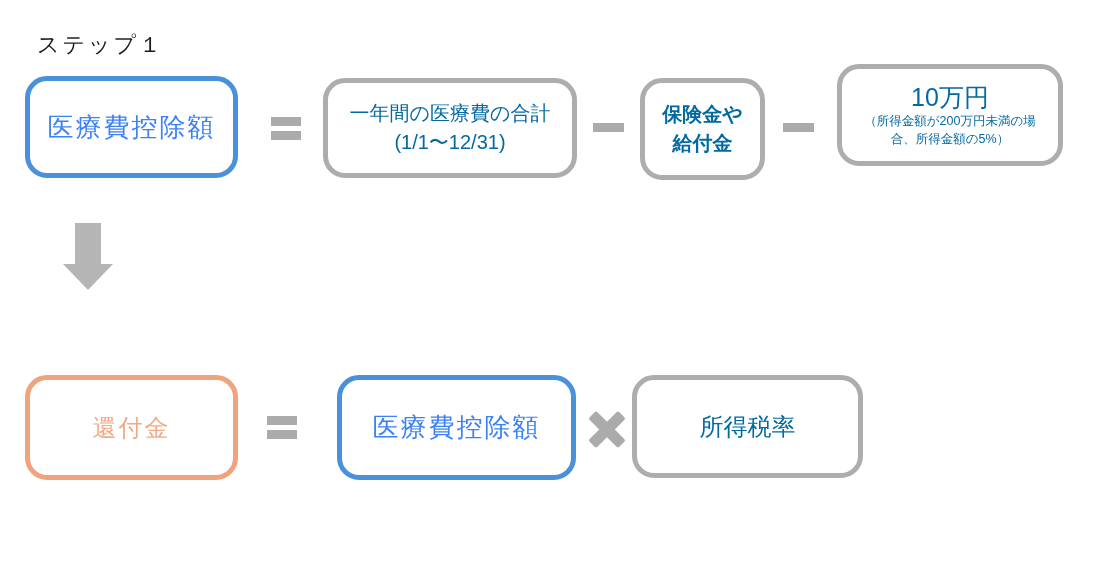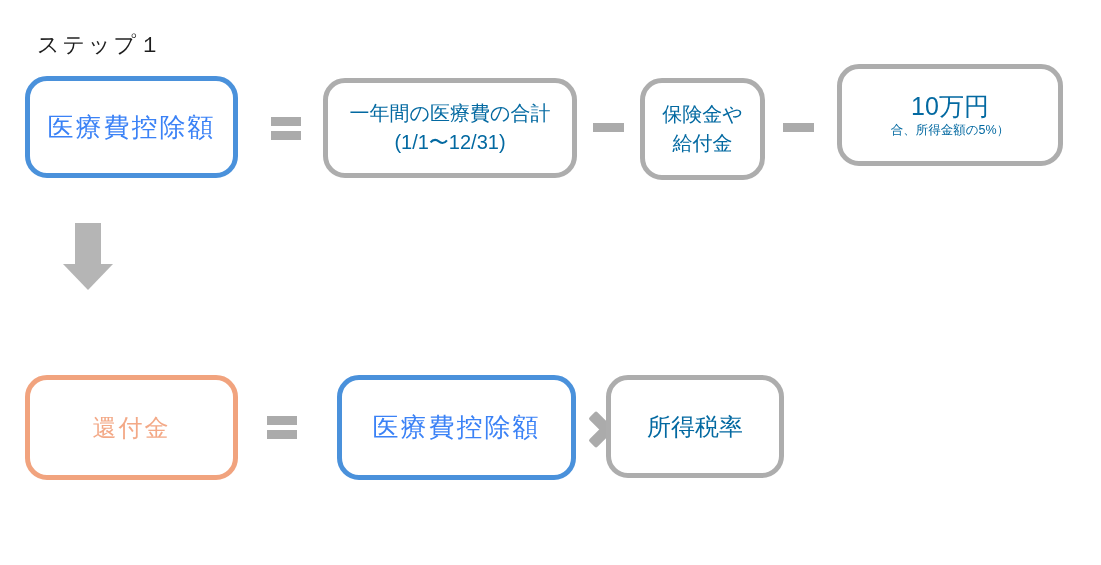--- a/index.html
+++ b/index.html
@@ -30,28 +30,28 @@
     align-items:center; justify-content:center;
     text-align:center;
     white-space:nowrap;
   }
   .box.blue   { border-color:#4a91db; color:#3b82f6; }
   .box.gray   { border-color:#adadad; color:#0369a1; }
   .box.orange { border-color:#f1a37e; color:#f3a987; }
 
   #box-s1-deduction { left:25px;  top:76px;  width:213px; height:102px; font-size:26px; letter-spacing:2px; }
   #box-s1-total     { left:323px; top:78px;  width:254px; height:100px; font-size:20px; line-height:1.45; }
-  #box-s1-insurance { left:640px; top:78px;  width:125px; height:102px; font-size:20px; line-height:1.45; }
+  #box-s1-insurance { left:640px; top:78px;  width:125px; height:102px; font-size:20px; line-height:1.45;font-weight:bold; }
   #box-s1-threshold { left:837px; top:64px;  width:226px; height:102px; }
   #box-s1-threshold .amount { font-size:25px; line-height:1.25; }
   #box-s1-threshold .note   { font-size:12.5px; line-height:1.4; }
 
   #box-s2-refund    { left:25px;  top:375px; width:213px; height:105px; font-size:24px; letter-spacing:2px; }
   #box-s2-deduction { left:337px; top:375px; width:239px; height:105px; font-size:26px; letter-spacing:2px; }
-  #box-s2-tax       { left:606px; top:375px; width:178px; height:103px; font-size:24px; line-height:1.4; }
+  #box-s2-tax       { left:632px; top:375px; width:231px; height:103px; font-size:24px; line-height:1.4; }
 
   .box .line { display:block; }
 
   
   .op-eq { position:absolute; width:30px; display:flex; flex-direction:column; gap:5px; }
   .op-eq i { display:block; height:9px; background:#ababab; }
   #eq1 { left:271px; top:117px; }
   #eq2 { left:267px; top:416px; }
 
   .op-minus { position:absolute; width:31px; height:9px; background:#ababab; }
@@ -103,20 +103,21 @@
 
   <div class="box gray" id="box-s1-insurance">
     <span class="line">保険金や</span>
     <span class="line">給付金</span>
   </div>
 
   <div class="op-minus" id="minus2"></div>
 
   <div class="box gray" id="box-s1-threshold">
     <span class="line amount">10万円</span>
+    <span class="line note">（所得金額が200万円未満の場</span>
     <span class="line note">合、所得金額の5%）</span>
   </div>
 
   <div class="down-arrow">
     <div class="shaft"></div>
     <div class="head"></div>
   </div>
 
 
   <div class="box orange" id="box-s2-refund">

